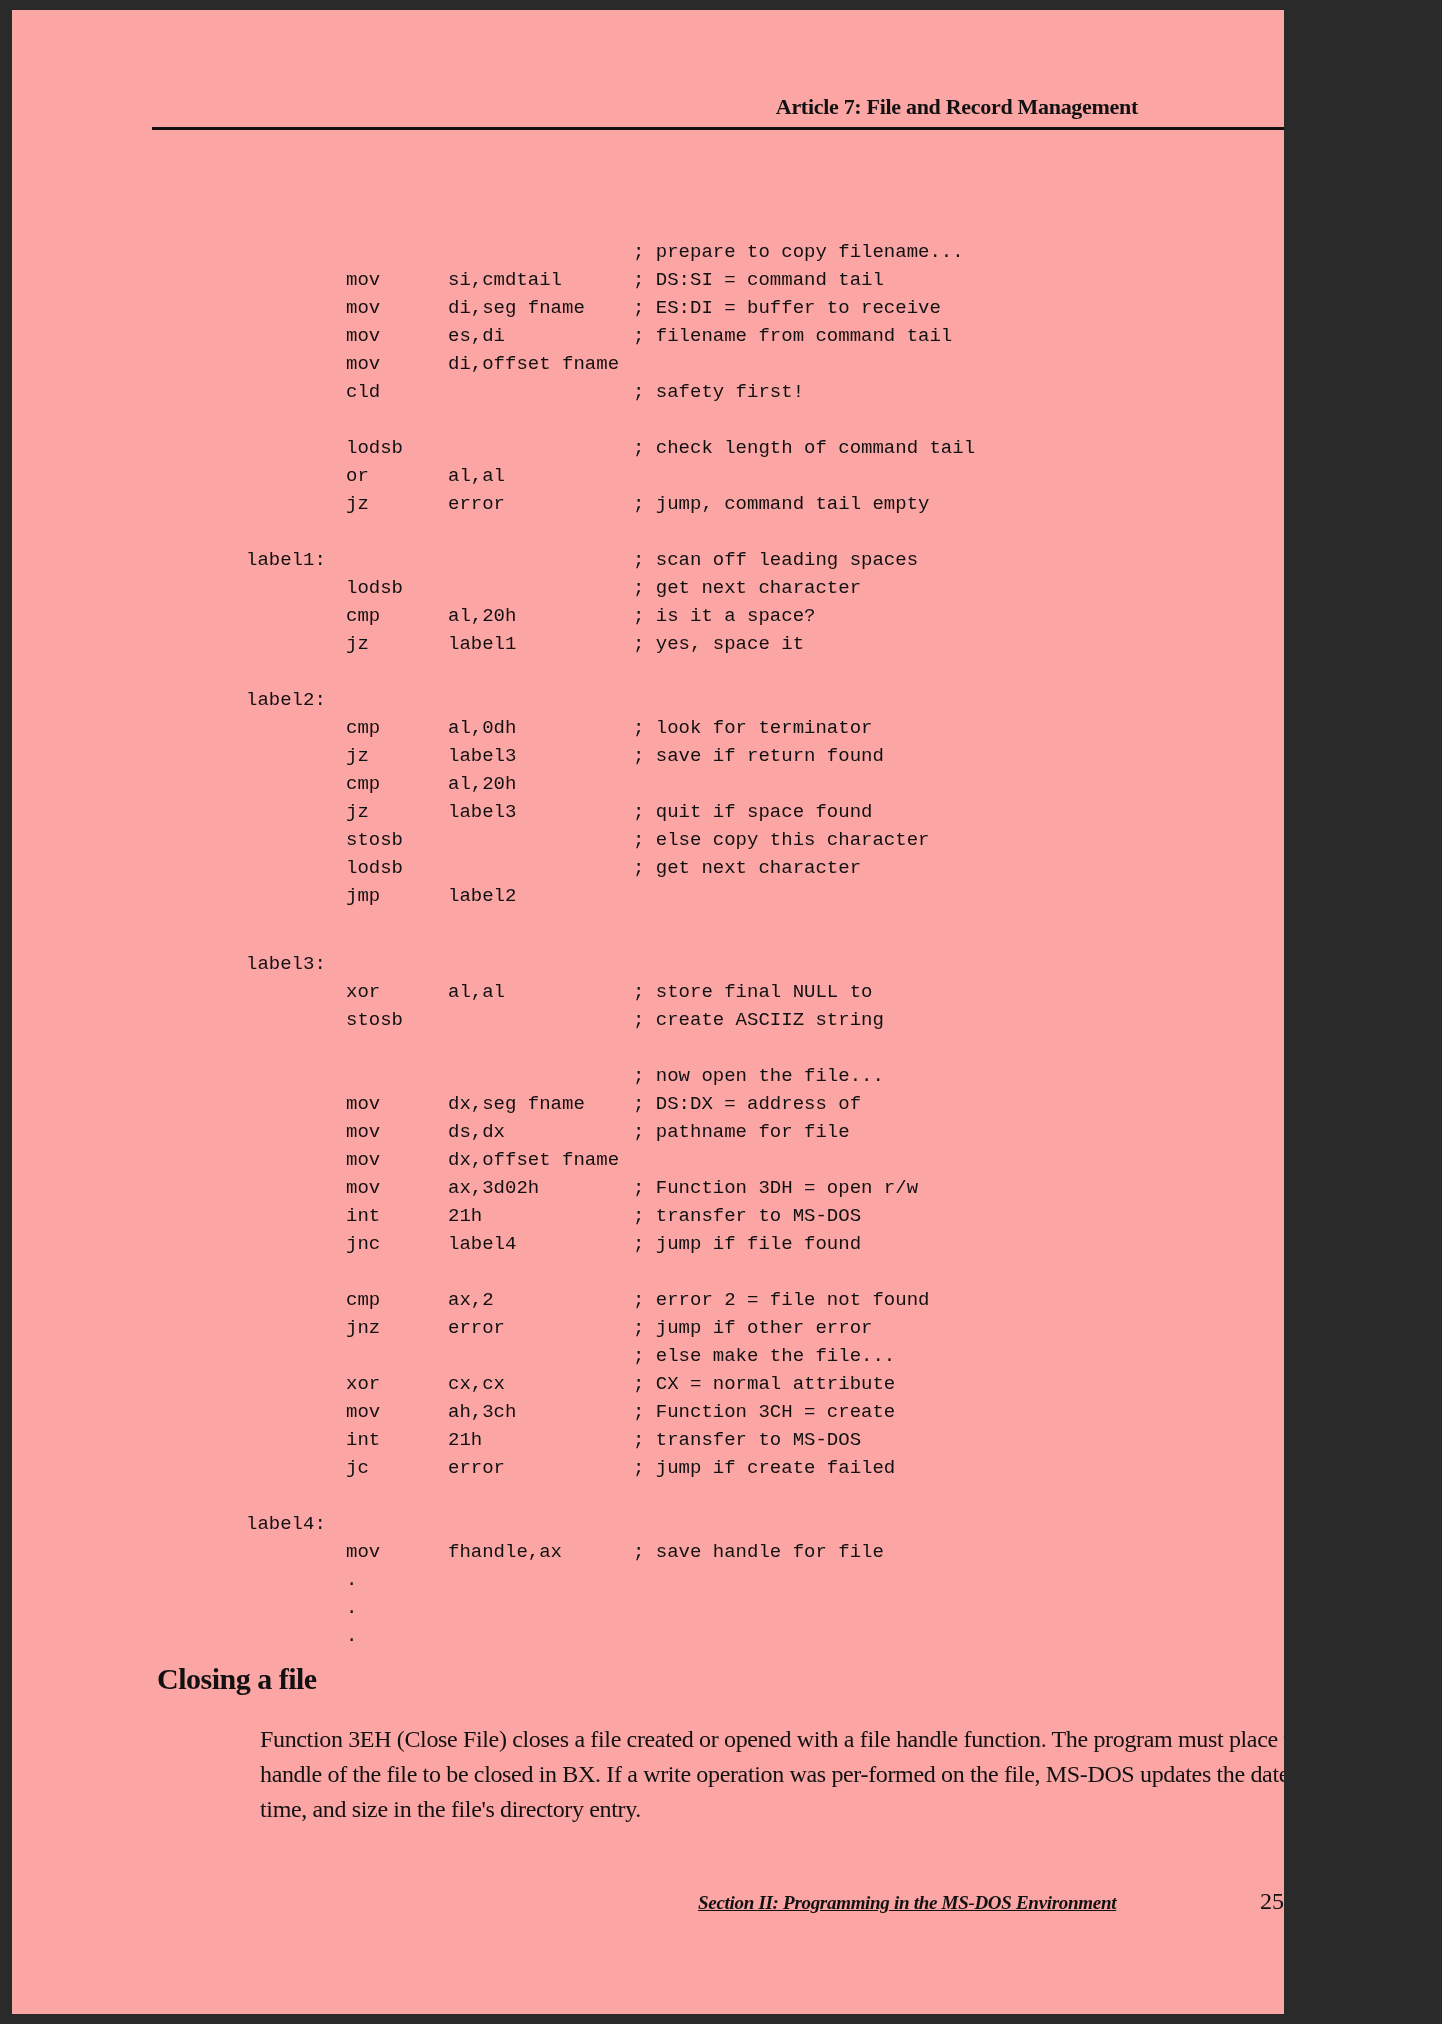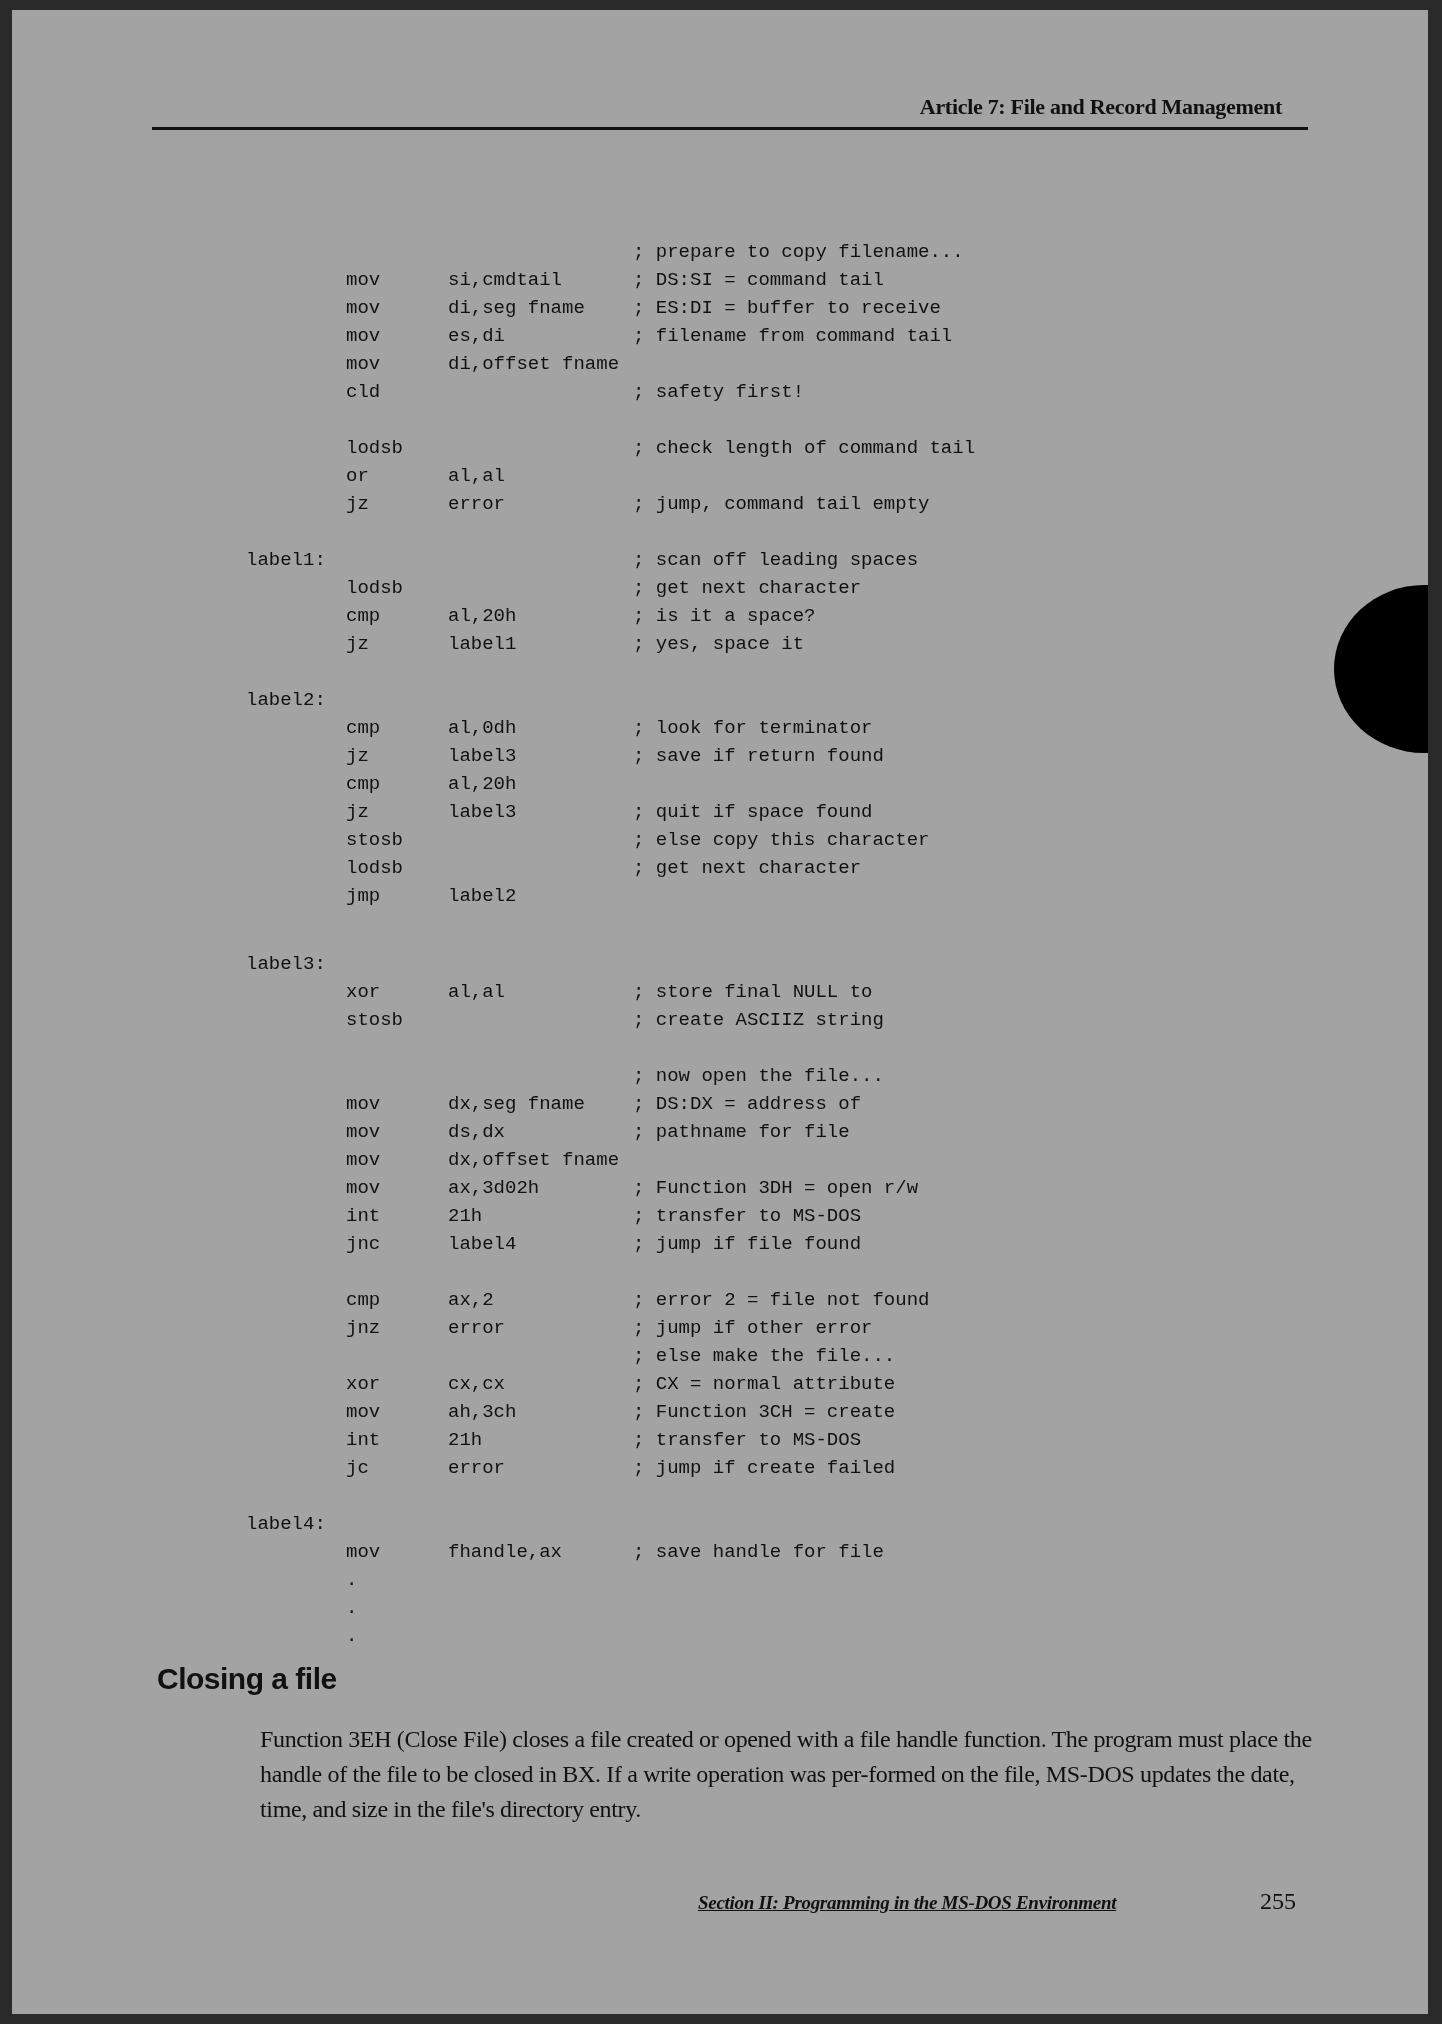--- a/index.html
+++ b/index.html
@@ -5,22 +5,22 @@
   html, body { margin: 0; padding: 0; }
   body {
     width: 1442px; height: 2024px;
     background: #2a2a2a;
     position: relative;
     overflow: hidden;
   }
   .page {
     position: absolute;
     left: 12px; top: 10px;
-    width: 1416px; height: 2004px;
-    background: #a3a3a3;
+    width: 1272px; height: 2004px;
+    background: #fca5a5;
     overflow: hidden;
   }
   .running-head {
     position: absolute;
     right: 146px; top: 84px;
     font-family: "Liberation Serif", serif;
     font-size: 22px;
     font-weight: bold;
     letter-spacing: -0.3px;
     color: #111;
@@ -51,21 +51,21 @@
     line-height: 24px;
     white-space: pre;
   }
   .code-line .lbl { position: absolute; left: 234px; }
   .code-line .op  { position: absolute; left: 334px; }
   .code-line .arg { position: absolute; left: 436px; }
   .code-line .cmt { position: absolute; left: 621px; }
   .heading {
     position: absolute;
     left: 145px; top: 1652px;
-    font-family: Liberation Sans, sans-serif;
+    font-family: Liberation Serif, serif;
     font-weight: bold;
     font-size: 30px;
     letter-spacing: -0.5px;
     color: #111;
     margin: 0;
   }
   .para {
     position: absolute;
     left: 236px; top: 1700px;
     width: 1070px;

